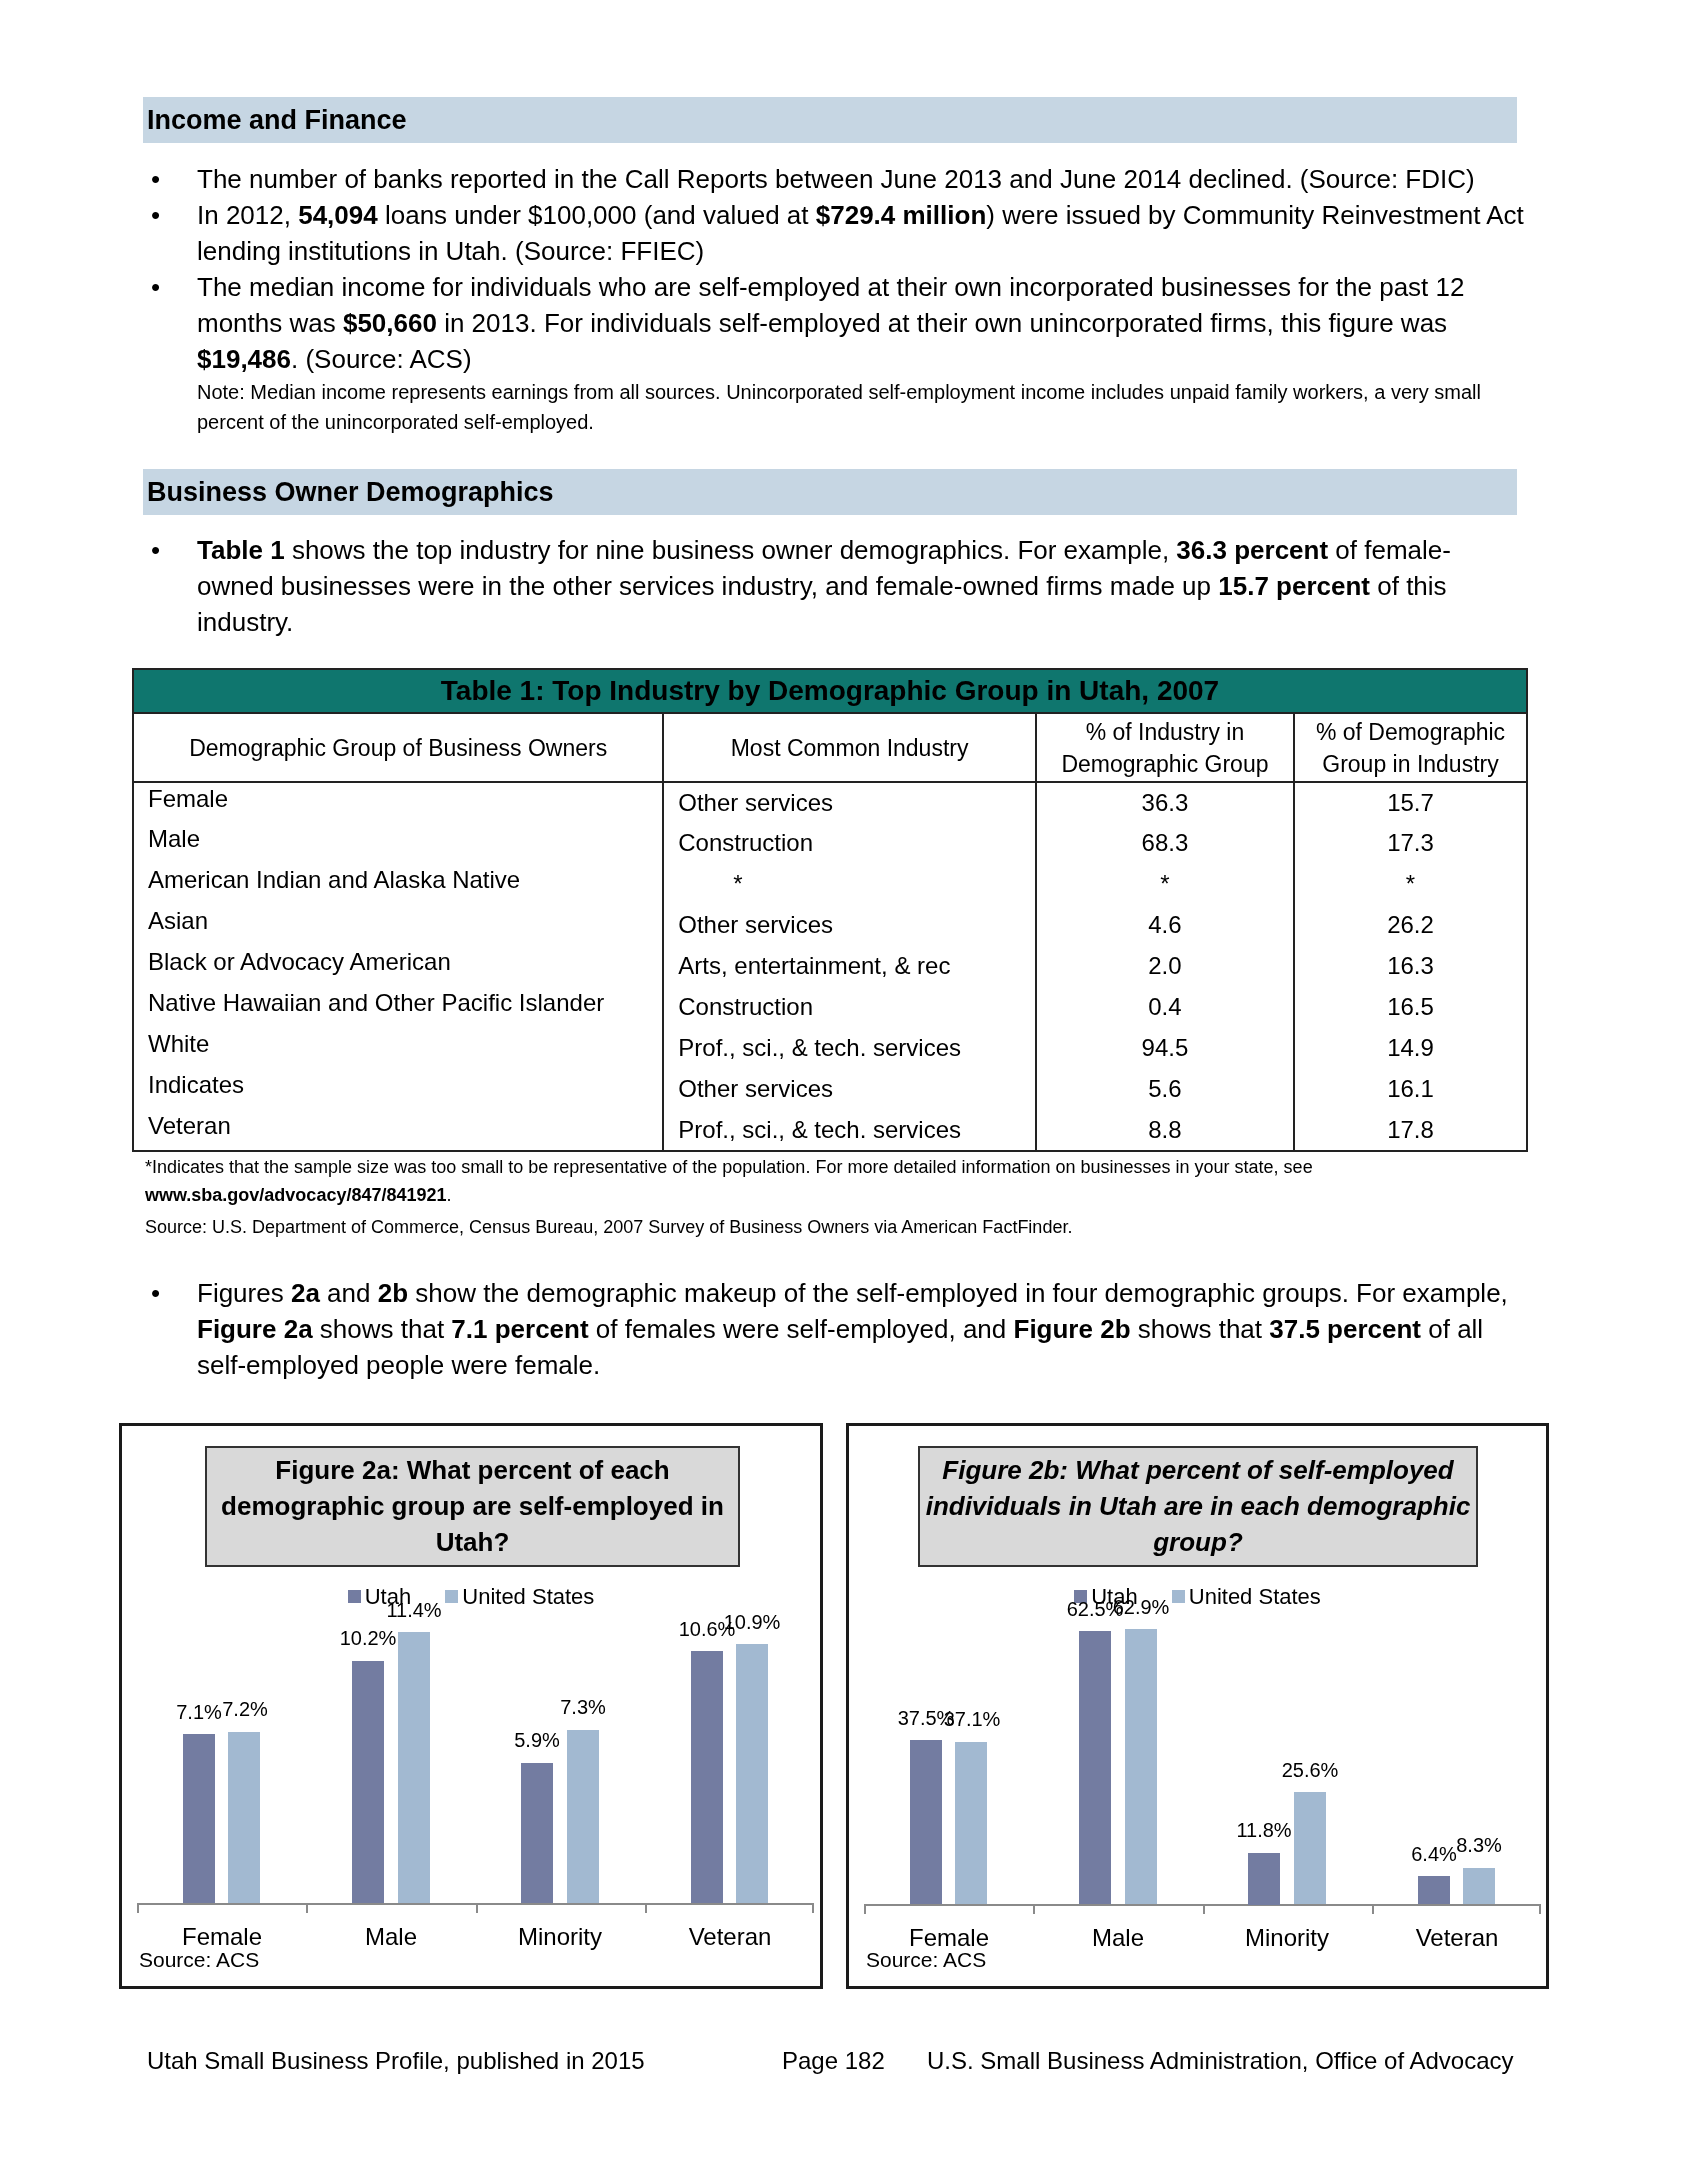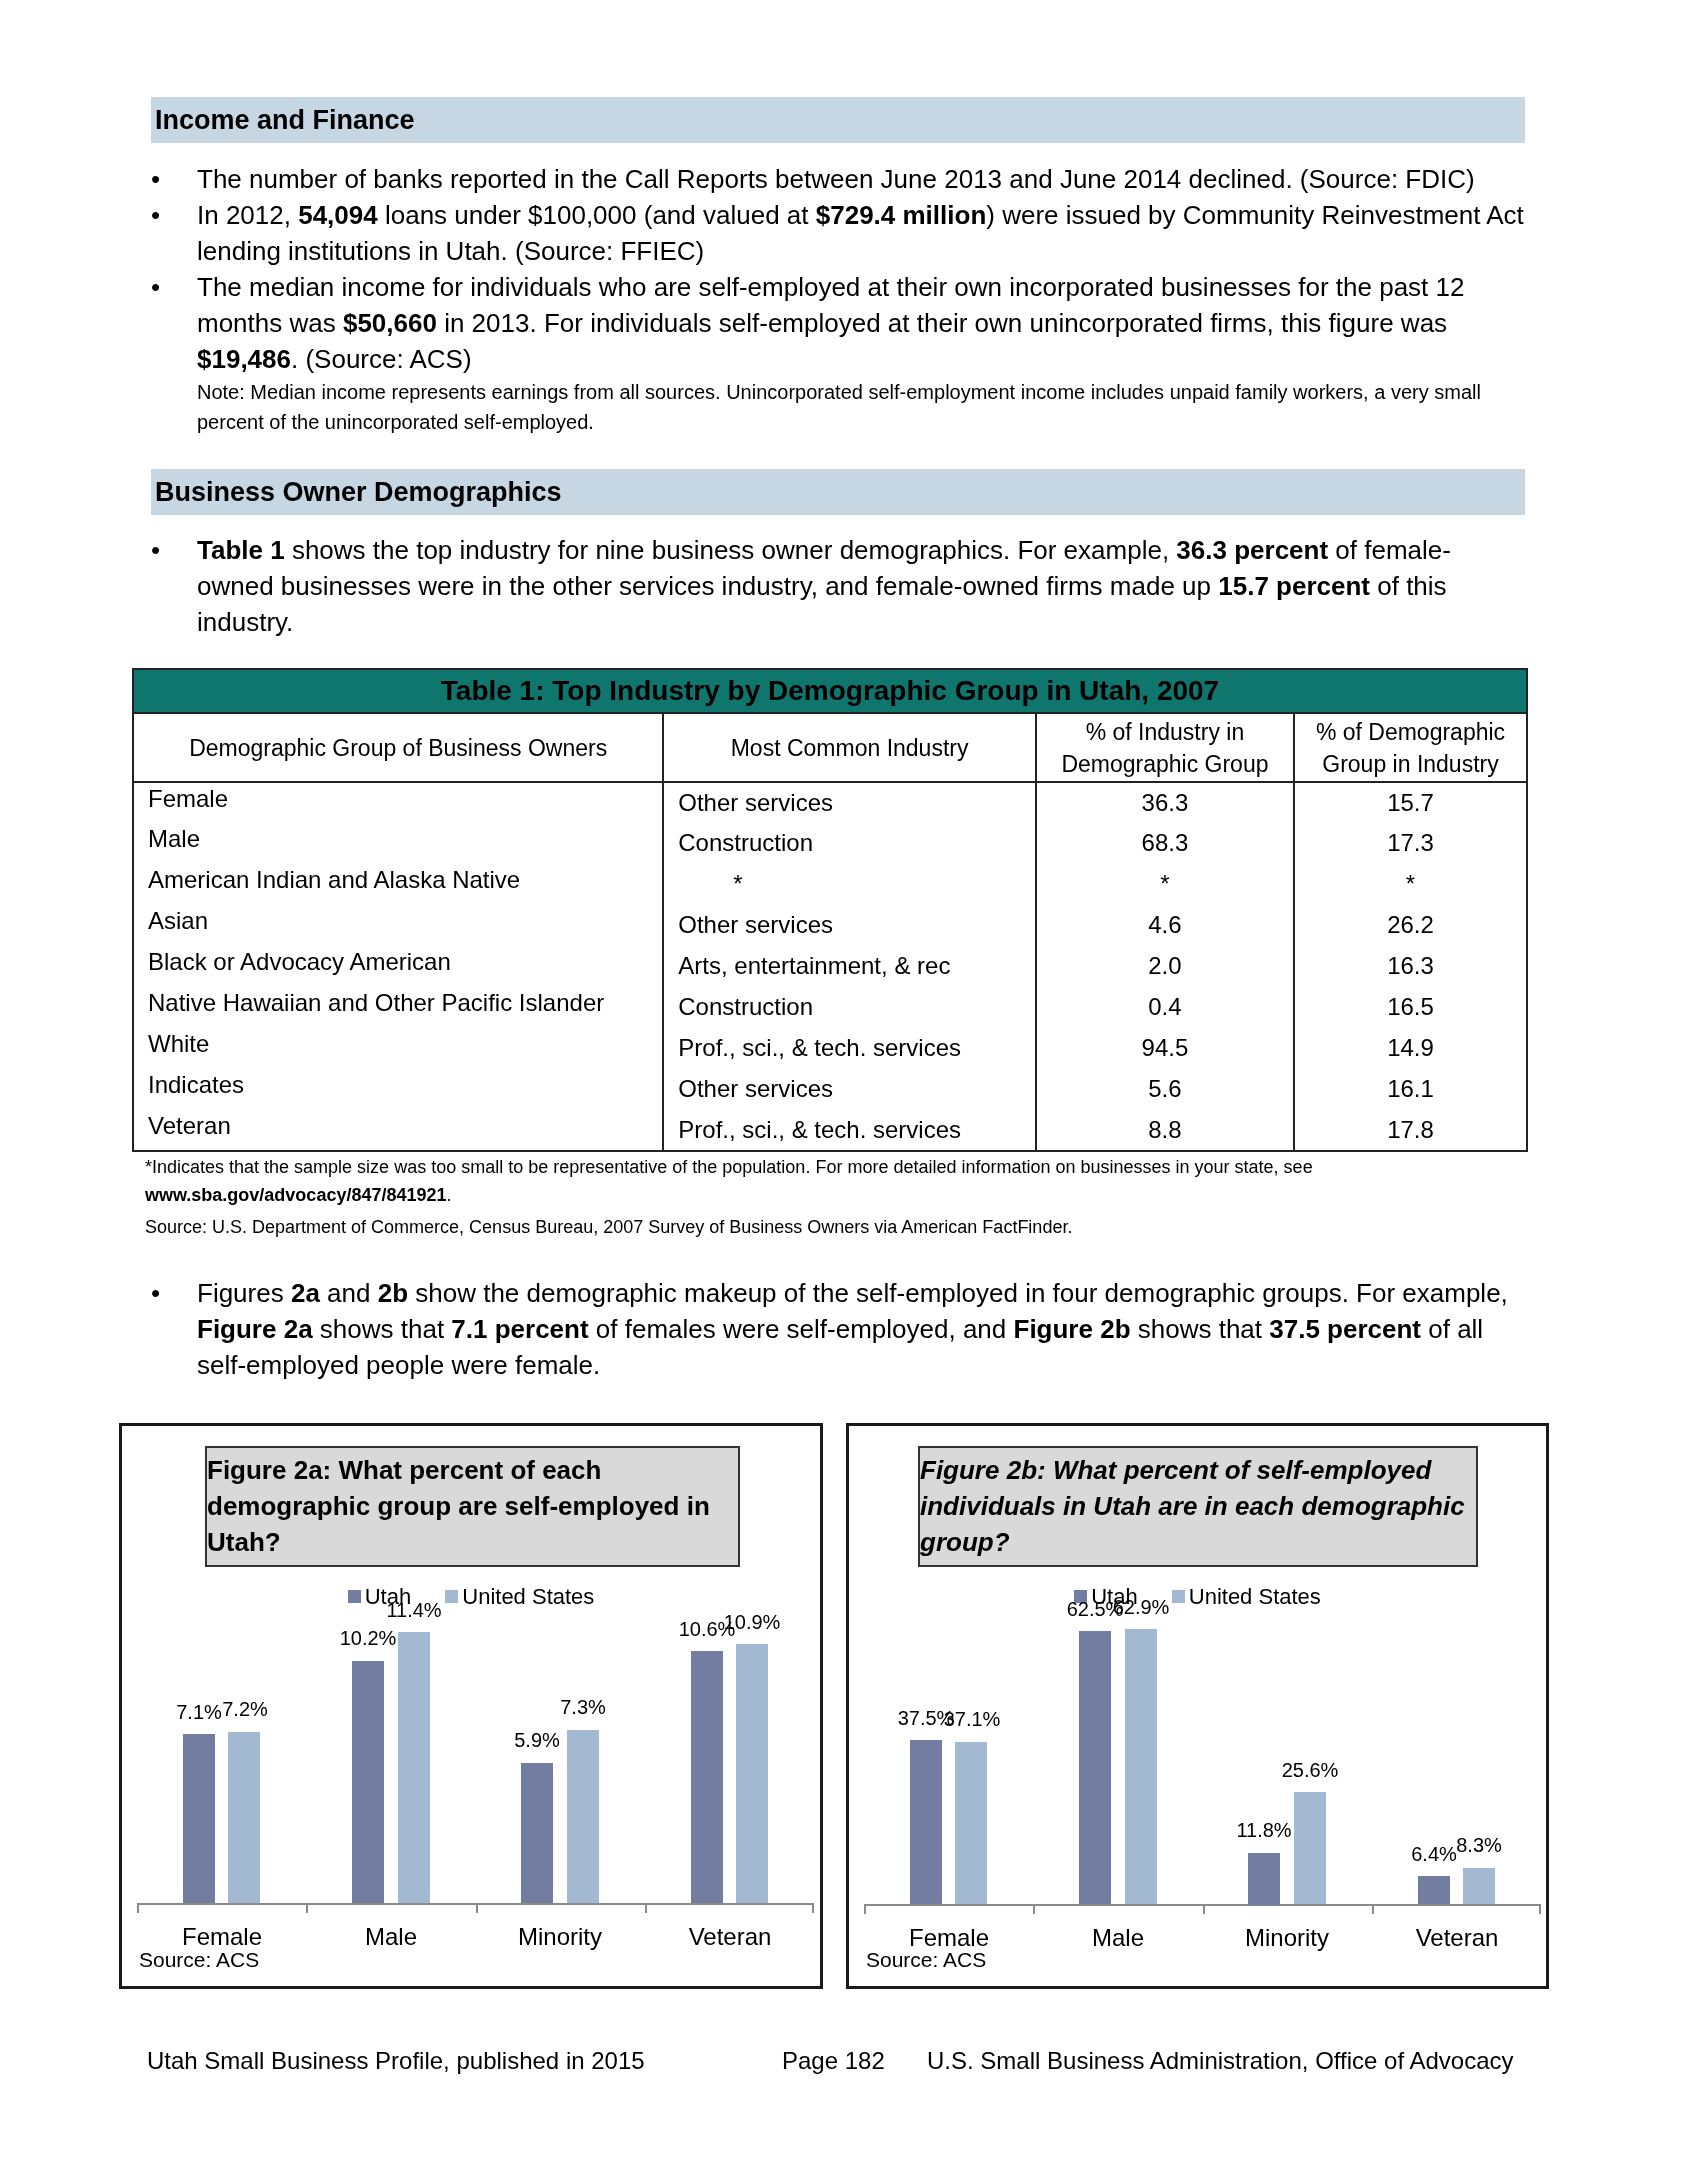--- a/index.html
+++ b/index.html
@@ -1,35 +1,35 @@
 <!DOCTYPE html>
 <html><head>
 <meta charset="utf-8">
 <style>
   * { box-sizing: border-box; margin: 0; padding: 0; }
   html, body { width: 1683px; height: 2178px; background: #ffffff; }
   body { position: relative; font-family: "Liberation Sans", sans-serif; color: #000; overflow: hidden; }
-  .section-head { position: absolute; left: 143px; width: 1374px; height: 46px; background: #c6d6e3; font-weight: bold; font-size: 27px; line-height: 46px; padding-left: 4px; margin-left: 8px; }
+  .section-head { position: absolute; left: 143px; width: 1374px; height: 46px; background: #c6d6e3; font-weight: bold; font-size: 27px; line-height: 46px; padding-left: 4px; }
   .bullet-list { position: absolute; left: 149px; width: 1376px; font-size: 26px; line-height: 36px; }
   .bullet { position: relative; padding-left: 48px; }
   .bullet::before { content: "\2022"; position: absolute; left: 2px; top: 0; font-size: 26px; }
   .note { font-size: 20px; line-height: 30px; padding-left: 48px; }
   b { font-weight: bold; }
   table.t1 { position: absolute; left: 132px; top: 668px; width: 1396px; border-collapse: collapse; font-size: 24px; }
   .t1 td, .t1 th { border: 2px solid #222; }
   .t1 .cap { background: #0f766e; font-weight: bold; font-size: 28px; height: 44px; text-align: center; }
   .t1 .hdr th { font-weight: normal; font-size: 23px; height: 69px; line-height: 32px; text-align: center; }
   .t1 tbody td { border-top: none; border-bottom: none; height: 41px; vertical-align: top; padding-top: 2px; }
   .t1 tbody tr:last-child td { border-bottom: 2px solid #222; }
   .t1 td.c1 { padding-left: 14px; }
   .t1 td.c2 { padding-left: 14px; padding-top: 6px; }
   .t1 td.c3, .t1 td.c4 { text-align: center; padding-top: 6px; }
   .footnote { position: absolute; left: 145px; font-size: 18px; line-height: 28px; width: 1386px; }
   .fig { position: absolute; top: 1423px; width: 704px; height: 566px; border: 3px solid #1a1a1a; background: #fff; }
-  .fig-title { position: absolute; top: 20px; height: 121px; background: #d9d9d9; border: 2px solid #333; font-weight: bold; font-size: 26px; line-height: 36px; text-align: left; padding-top: 4px; }
+  .fig-title { position: absolute; top: 20px; height: 121px; background: #d9d9d9; border: 2px solid #333; font-weight: bold; font-size: 26px; line-height: 36px; text-align: center; padding-top: 4px; }
   .legend { position: absolute; top: 158px; left: 0; width: 100%; text-align: center; font-size: 22px; }
   .legend .sw { display: inline-block; width: 13px; height: 13px; margin-right: 4px; vertical-align: middle; position: relative; top: -2px; }
   .legend .item { margin: 0 14px; }
   .plot { position: absolute; left: 15px; width: 677px; }
   .baseline { position: absolute; left: 0; right: 0; height: 2px; background: #8a8a8a; }
   .tick { position: absolute; width: 2px; height: 10px; background: #8a8a8a; }
   .bar { position: absolute; }
   .bar-label { position: absolute; font-size: 20px; white-space: nowrap; transform: translateX(-50%); }
   .cat-label { position: absolute; font-size: 24px; transform: translateX(-50%); white-space: nowrap; }
   .fig-source { position: absolute; left: 17px; bottom: 14px; font-size: 21px; }

